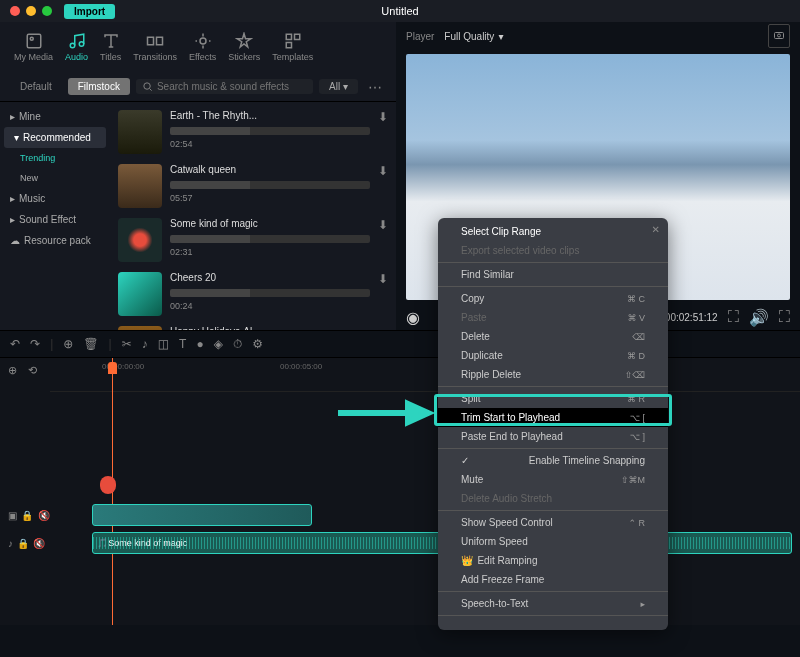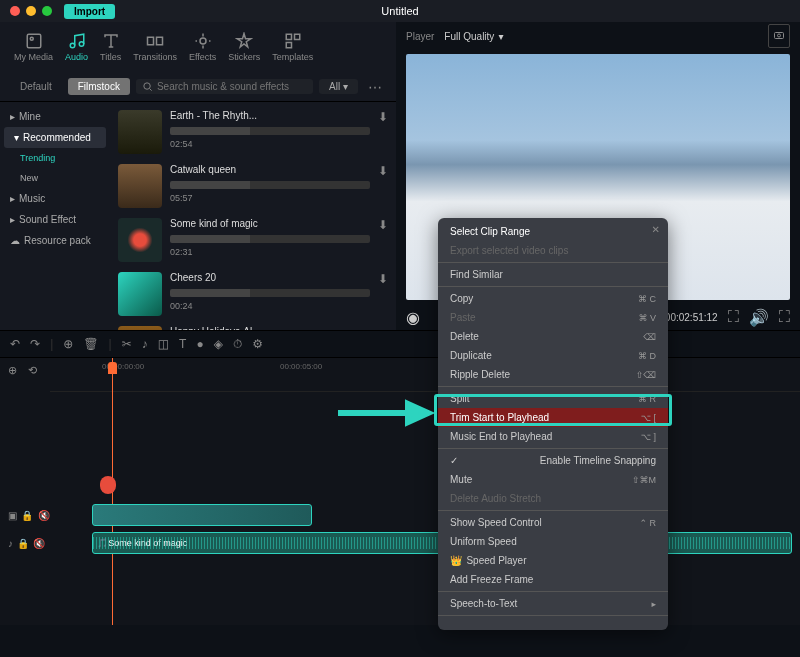--- a/index.html
+++ b/index.html
@@ -56,24 +56,24 @@
 .playhead::before{content:"";position:absolute;top:4px;left:-4px;width:9px;height:12px;background:#ff6b35;border-radius:3px 3px 0 0}
 .marker{position:absolute;top:118px;left:100px;width:16px;height:18px;background:#e74c3c;border-radius:8px}
 .tracks{position:relative}
 .track-lane{height:26px;display:flex;align-items:center;margin-bottom:2px}
 .track-head{width:50px;display:flex;gap:4px;padding-left:8px;color:#888;font-size:10px}
 .track-content{flex:1;height:100%;position:relative}
 .vclip{position:absolute;left:42px;top:2px;height:22px;width:220px;background:linear-gradient(90deg,#2a7a7a,#1f5a5a);border:1px solid #2dd4bf;border-radius:3px}
 .aclip{position:absolute;left:42px;top:2px;height:22px;width:700px;background:#1a5a52;border:1px solid #2dd4bf;border-radius:3px;display:flex;align-items:center;padding-left:4px;font-size:9px;color:#fff;overflow:hidden}
 .aclip::after{content:"";position:absolute;inset:4px 0;background:repeating-linear-gradient(90deg,#2dd4bf 0 1px,transparent 1px 3px);opacity:.5}
 .ctx-menu{position:absolute;top:218px;left:438px;width:230px;background:#3a3d44;border-radius:6px;padding:4px 0;font-size:10px;color:#ccc;box-shadow:0 4px 20px rgba(0,0,0,.5);z-index:100}
-.ctx-item{padding:4px 12px;display:flex;justify-content:space-between;cursor:pointer}
+.ctx-item{padding:4px 23px;display:flex;justify-content:space-between;cursor:pointer}
 .ctx-item.header{color:#fff;font-weight:500}
 .ctx-item.disabled{color:#666}
-.ctx-item.highlighted{background:#7f1d1d;color:#fff}
+.ctx-item.highlighted{background:#000000;color:#fff}
 .ctx-sep{height:1px;background:#555;margin:2px 0}
 .ctx-close{position:absolute;top:6px;right:8px;color:#888}
 .shortcut{color:#999;font-size:9px;display:flex;align-items:center}
 .highlight-box{position:absolute;top:394px;left:434px;width:238px;height:32px;border:3px solid #2dd4bf;border-radius:3px;z-index:101;pointer-events:none}
 .arrow{position:absolute;top:398px;left:338px;z-index:102}
 .crown{color:#f59e0b;margin-right:4px}
 .snap-ic svg{width:12px;height:12px}
 </style>
 </head>
 <body>
@@ -320,38 +320,38 @@
   <div class="ctx-sep"></div>
   <div class="ctx-item">
       <span>Split</span>
       <span class="shortcut">⌘ R</span>
     </div>
   <div class="ctx-item highlighted">
       <span>Trim Start to Playhead</span>
       <span class="shortcut">⌥ [</span>
     </div>
   <div class="ctx-item">
-      <span>Music End to Playhead</span>
+      <span>Paste End to Playhead</span>
       <span class="shortcut">⌥ ]</span>
     </div>
   <div class="ctx-sep"></div>
   <div class="ctx-item">✓ <span>Enable Timeline Snapping</span></div>
   <div class="ctx-item">
       <span>Mute</span>
       <span class="shortcut">⇧⌘M</span>
     </div>
   <div class="ctx-item disabled">Delete Audio Stretch</div>
   <div class="ctx-sep"></div>
   <div class="ctx-item">
       <span>Show Speed Control</span>
       <span class="shortcut">⌃ R</span>
     </div>
   <div class="ctx-item">Uniform Speed</div>
   <div class="ctx-item">
-      <span><span class="crown">👑</span><span>Speed Player</span></span>
+      <span><span class="crown">👑</span><span>Edit Ramping</span></span>
     </div>
   <div class="ctx-item">Add Freeze Frame</div>
   <div class="ctx-sep"></div>
   <div class="ctx-item">
       <span>Speech-to-Text</span>
       <span class="shortcut">▸</span>
     </div>
   <div class="ctx-sep"></div>
   <div class="ctx-item"></div>
 

